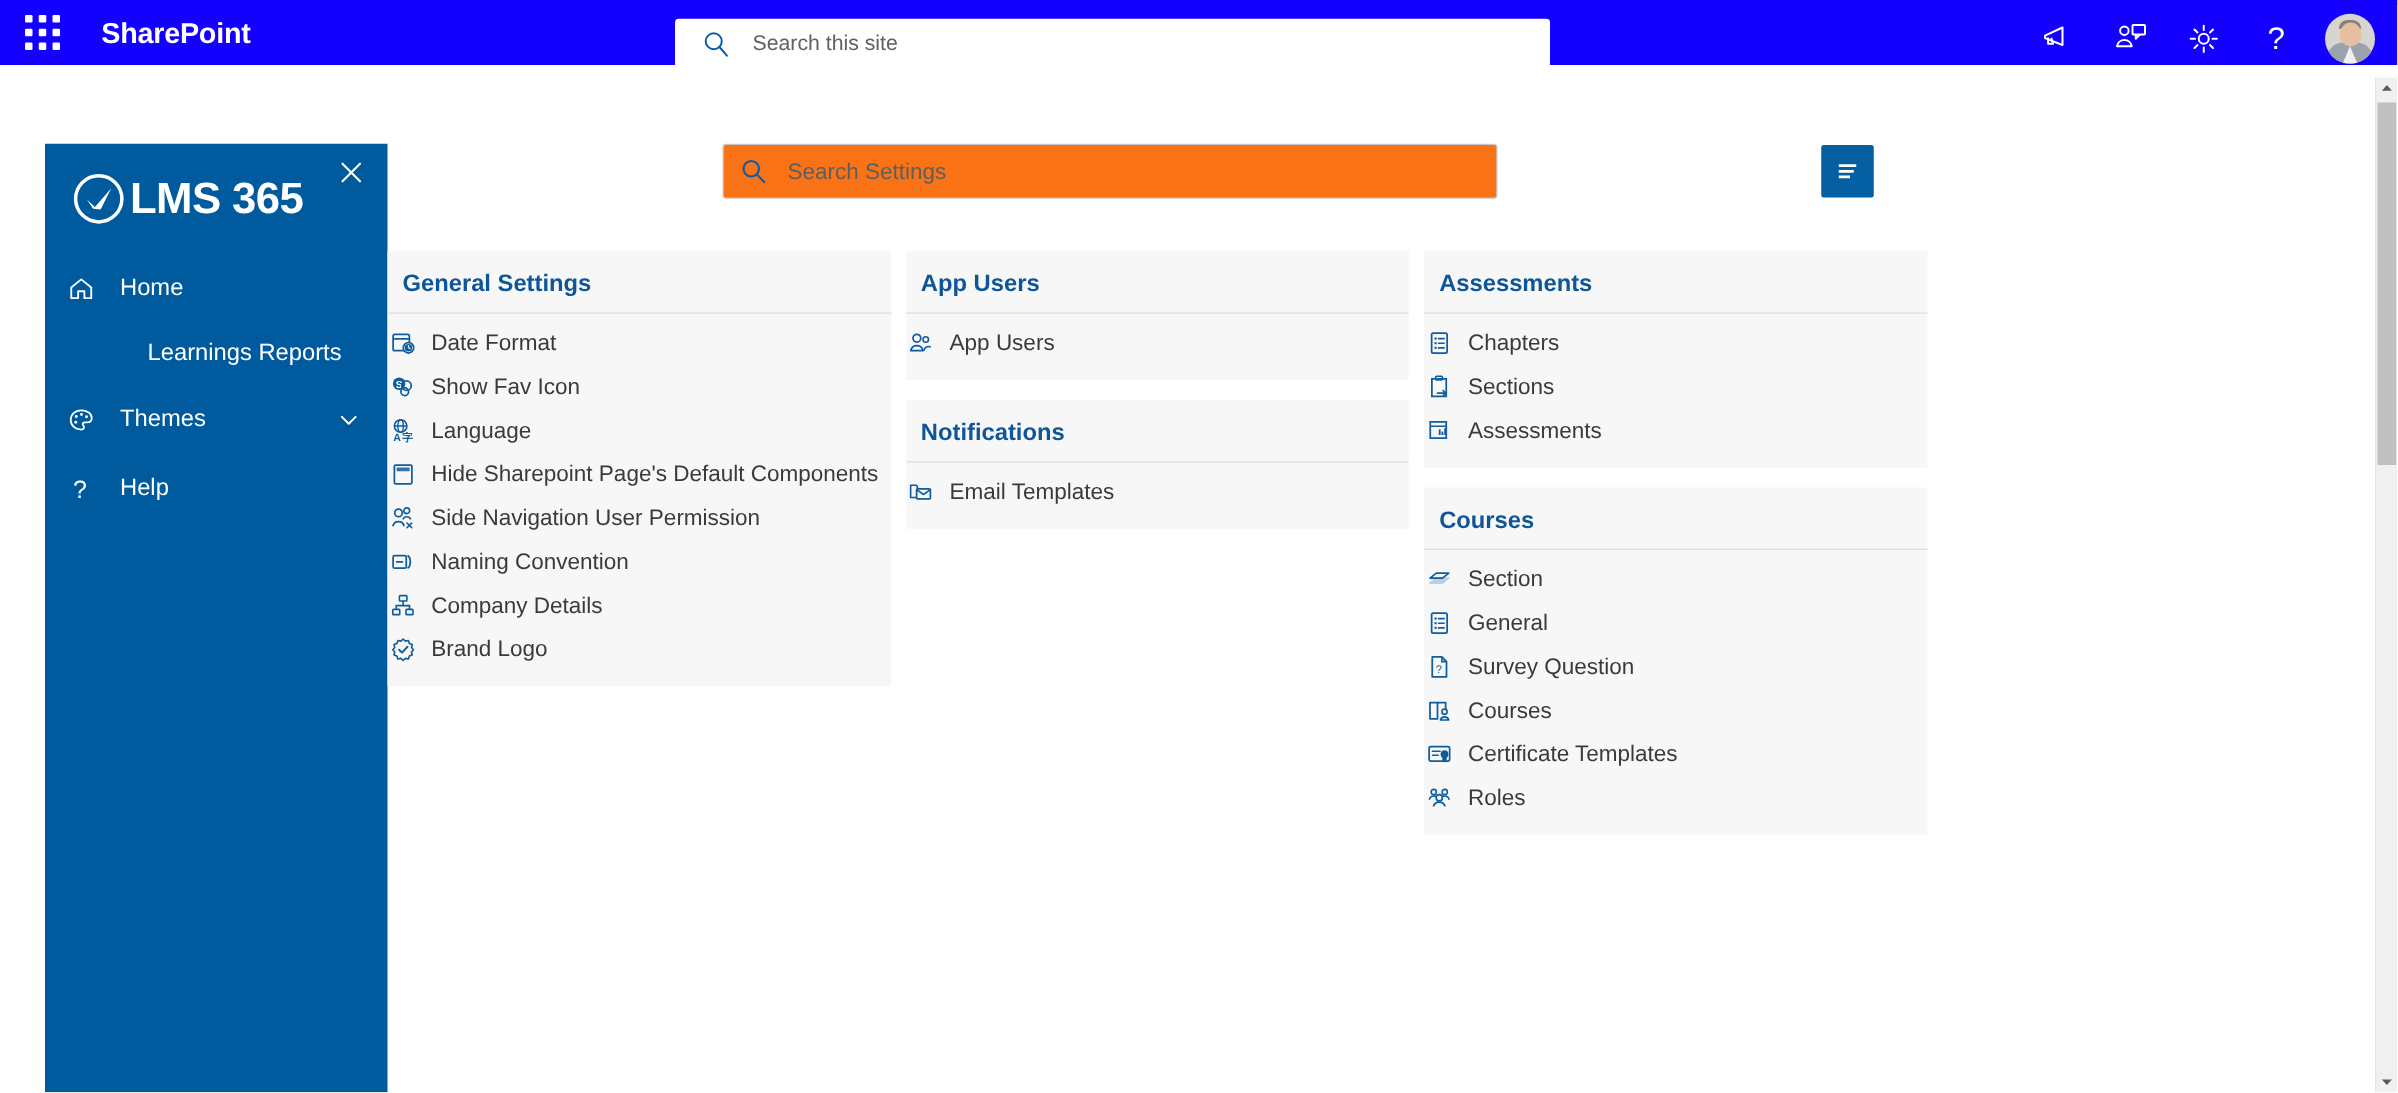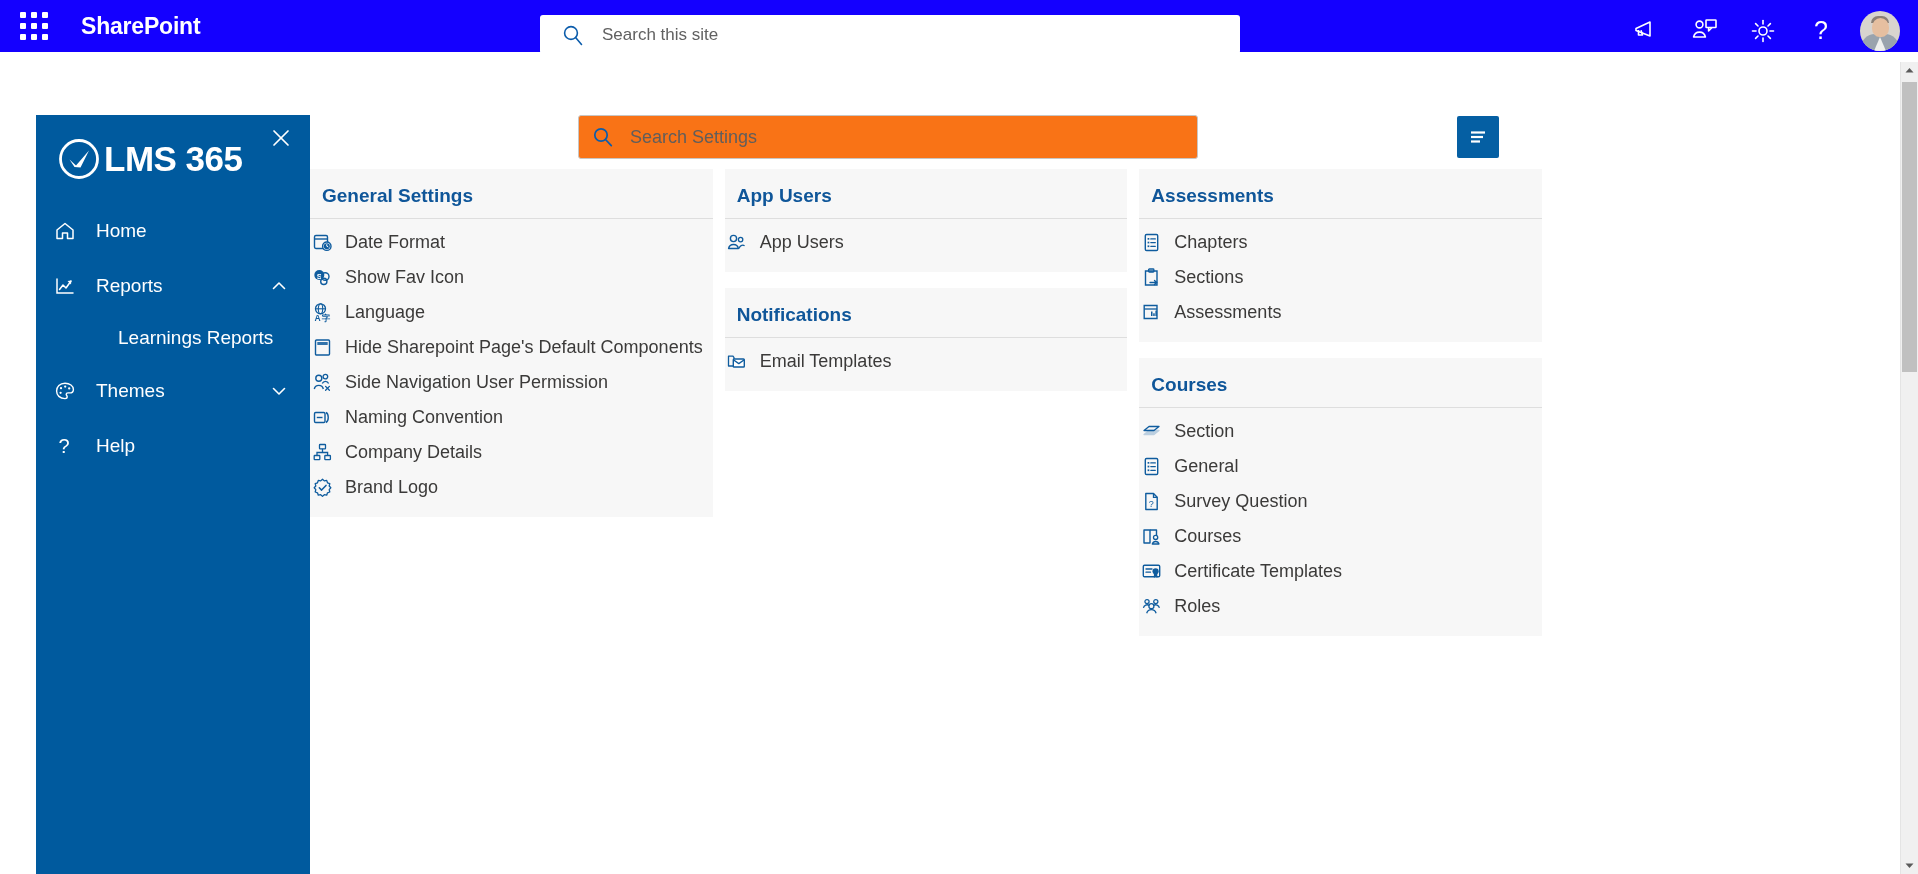--- a/index.html
+++ b/index.html
@@ -270,21 +270,21 @@
     border-radius: 2px;
     display: flex;
     align-items: center;
     justify-content: center;
     cursor: pointer;
   }
 
   .columns {
     position: absolute;
     left: 0;
-    top: 54px;
+    top: 86px;
     width: 1232px;
     display: flex;
     gap: 12px;
   }
   .column { width: 410px; }
   .card {
     background: #f7f7f7;
     margin-bottom: 16px;
   }
   .card-header {
@@ -443,35 +443,20 @@
 
       <div class="nav-item">
         <span class="nav-icon">
           <svg width="22" height="22" viewBox="0 0 22 22">
             <path d="M3 10 L11 3.5 L19 10 L19 18.5 L13.5 18.5 L13.5 13 L8.5 13 L8.5 18.5 L3 18.5 Z" fill="none" stroke="#ffffff" stroke-width="1.5" stroke-linejoin="round"></path>
           </svg>
         </span>
         <span class="nav-label">Home</span>
       </div>
 
-      <div class="nav-item">
-        <span class="nav-icon">
-          <svg width="22" height="22" viewBox="0 0 22 22">
-            <path d="M3 4 L3 18 L19 18" fill="none" stroke="#ffffff" stroke-width="1.5" stroke-linecap="round"></path>
-            <path d="M5.5 14.5 L9 10 L12 13 L17 6" fill="none" stroke="#ffffff" stroke-width="1.5" stroke-linejoin="round" stroke-linecap="round"></path>
-            <path d="M13.5 6 L17.4 5.6 L17 9.4 Z" fill="#ffffff"></path>
-          </svg>
-        </span>
-        <span class="nav-label">Reports</span>
-        <span class="nav-chev">
-          <svg width="18" height="18" viewBox="0 0 18 18">
-            <path d="M3.5 11.5 L9 6 L14.5 11.5" fill="none" stroke="#ffffff" stroke-width="1.6" stroke-linecap="round" stroke-linejoin="round"></path>
-          </svg>
-        </span>
-      </div>
 
       <div class="nav-subitem">
         <span>Learnings Reports</span>
       </div>
 
       <div class="nav-item">
         <span class="nav-icon">
           <svg width="22" height="22" viewBox="0 0 22 22">
             <path d="M11 3.2 C5.8 3.2 2.6 6.8 2.6 11 C2.6 15.2 5.8 18.6 11 18.6 C12.6 18.6 13.2 17.6 13.2 16.8 C13.2 15.7 12.2 15.3 12.2 14.3 C12.2 13.4 13 12.9 14 12.9 L15.6 12.9 C17.8 12.9 19.4 11.5 19.4 9.4 C19.4 5.9 15.7 3.2 11 3.2 Z" fill="none" stroke="#ffffff" stroke-width="1.4"></path>
             <circle cx="7" cy="8.2" r="1.15" fill="#ffffff"></circle>

